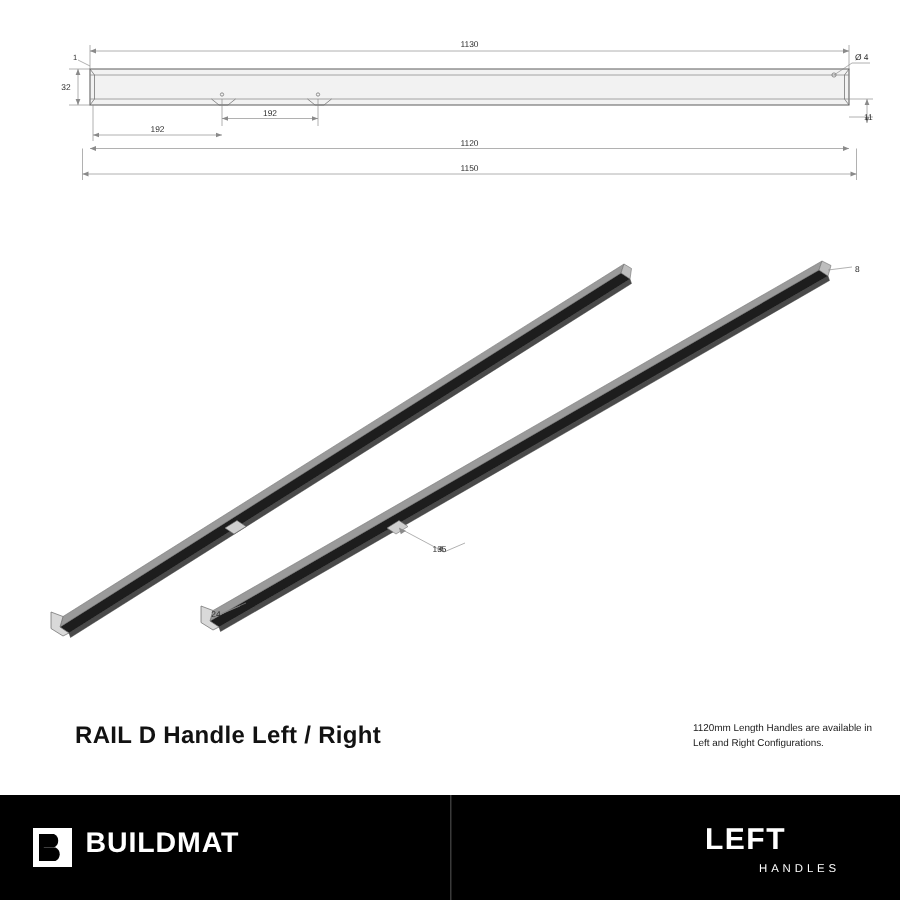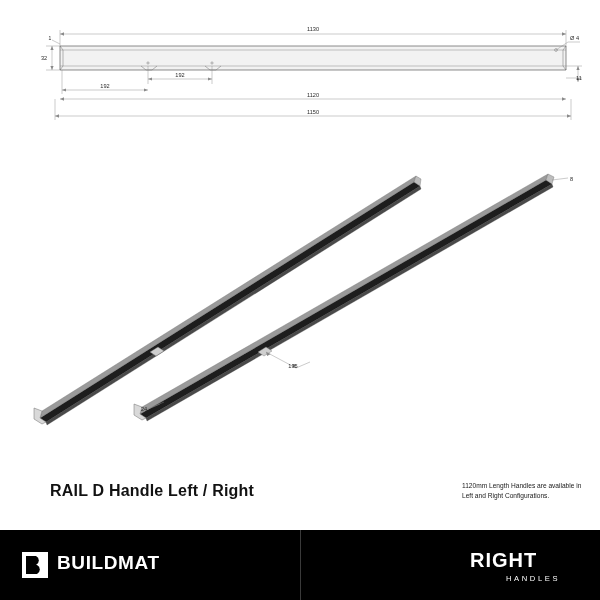--- a/index.html
+++ b/index.html
@@ -288,19 +288,19 @@
             <rect x="0" y="0" width="26" height="26" fill="#ffffff"></rect>
             <path d="M4,4 L14,4 A5,5 0 0 1 14,13 L4,13 Z" fill="#000000"></path>
             <path d="M4,13 L15,13 A5,5 0 0 1 15,22 L4,22 Z" fill="#000000"></path>
             <rect x="4" y="4" width="3.2" height="18" fill="#000000"></rect>
           </svg>
         </div>
         <div class="bm-word">BUILDMAT</div>
       </div>
 
       <div class="momo">
-        <div class="momo-word">RIGHT</div>
+        <div class="momo-word">LEFT</div>
         <div class="momo-sub">HANDLES</div>
       </div>
     </div>
   </div>
 
 </div>
 
 </body></html>

